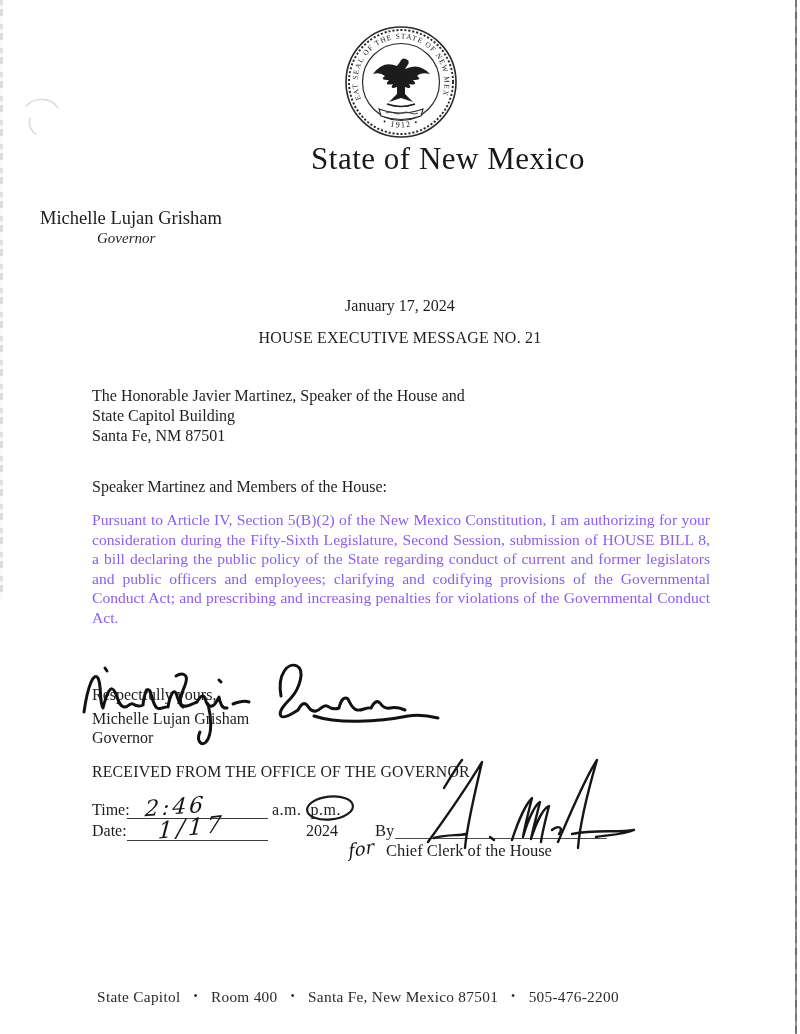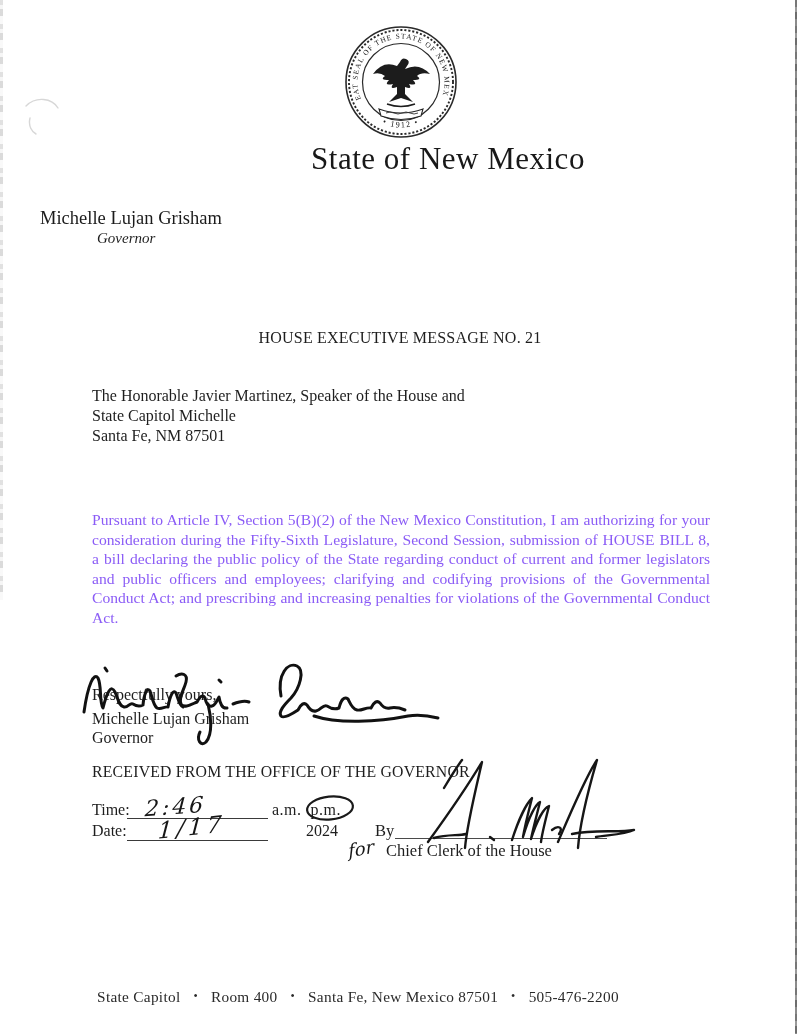--- a/index.html
+++ b/index.html
@@ -88,28 +88,30 @@
     </g>
   </svg>
 
   <div class="masthead-title">State of New Mexico</div>
 
   <div class="gov-block">
     <div class="gov-name">Michelle Lujan Grisham</div>
     <div class="gov-title">Governor</div>
   </div>
 
+  <div class="center-line date-line">January 17, 2024</div>
   <div class="center-line subject-line">HOUSE EXECUTIVE MESSAGE NO. 21</div>
 
   <div class="address">
     <div>The Honorable Javier Martinez, Speaker of the House and</div>
-    <div>State Capitol Michelle</div>
+    <div>State Capitol Building</div>
     <div>Santa Fe, NM 87501</div>
   </div>
 
+  <div class="salutation">Speaker Martinez and Members of the House:</div>
 
   <p class="body-par">Pursuant to Article IV, Section 5(B)(2) of the New Mexico Constitution, I am authorizing for your consideration during the Fifty-Sixth Legislature, Second Session, submission of HOUSE BILL 8, a bill declaring the public policy of the State regarding conduct of current and former legislators and public officers and employees; clarifying and codifying provisions of the Governmental Conduct Act; and prescribing and increasing penalties for violations of the Governmental Conduct Act.</p>
 
   <div class="closing">Respectfully yours,</div>
 
   <svg class="gov-sig" width="380" height="95" viewBox="0 0 380 95">
     <g stroke="#111" stroke-width="3" fill="none" stroke-linecap="round" stroke-linejoin="round">
       <path d="M6,52 C10,24 16,12 20,18 C24,26 21,42 25,48 C29,32 33,24 37,32 C40,39 41,46 46,47 C50,48 52,42 55,44 C58,46 61,47 65,45 C66,34 69,27 72,31 C74,36 75,45 79,48 C83,50 87,46 90,47 C92,36 95,29 98,33 C100,38 101,45 105,47"></path>
       <path d="M27,8 l2,3"></path>
       <path d="M98,16 C104,12 110,14 108,22 C106,30 100,38 103,44 C106,49 114,44 119,42 C122,36 125,34 127,38 C128,43 130,47 134,46 C138,45 139,40 141,37 C142,43 144,49 149,48"></path>

